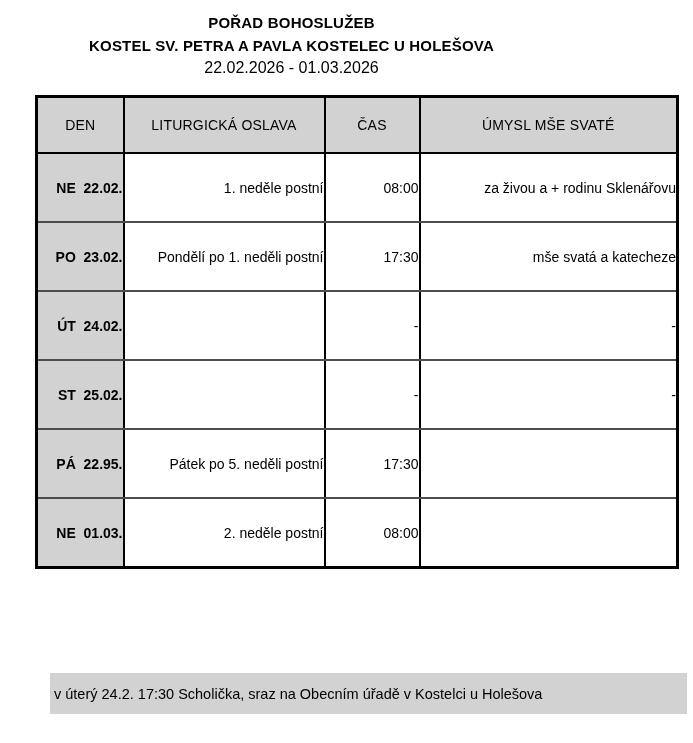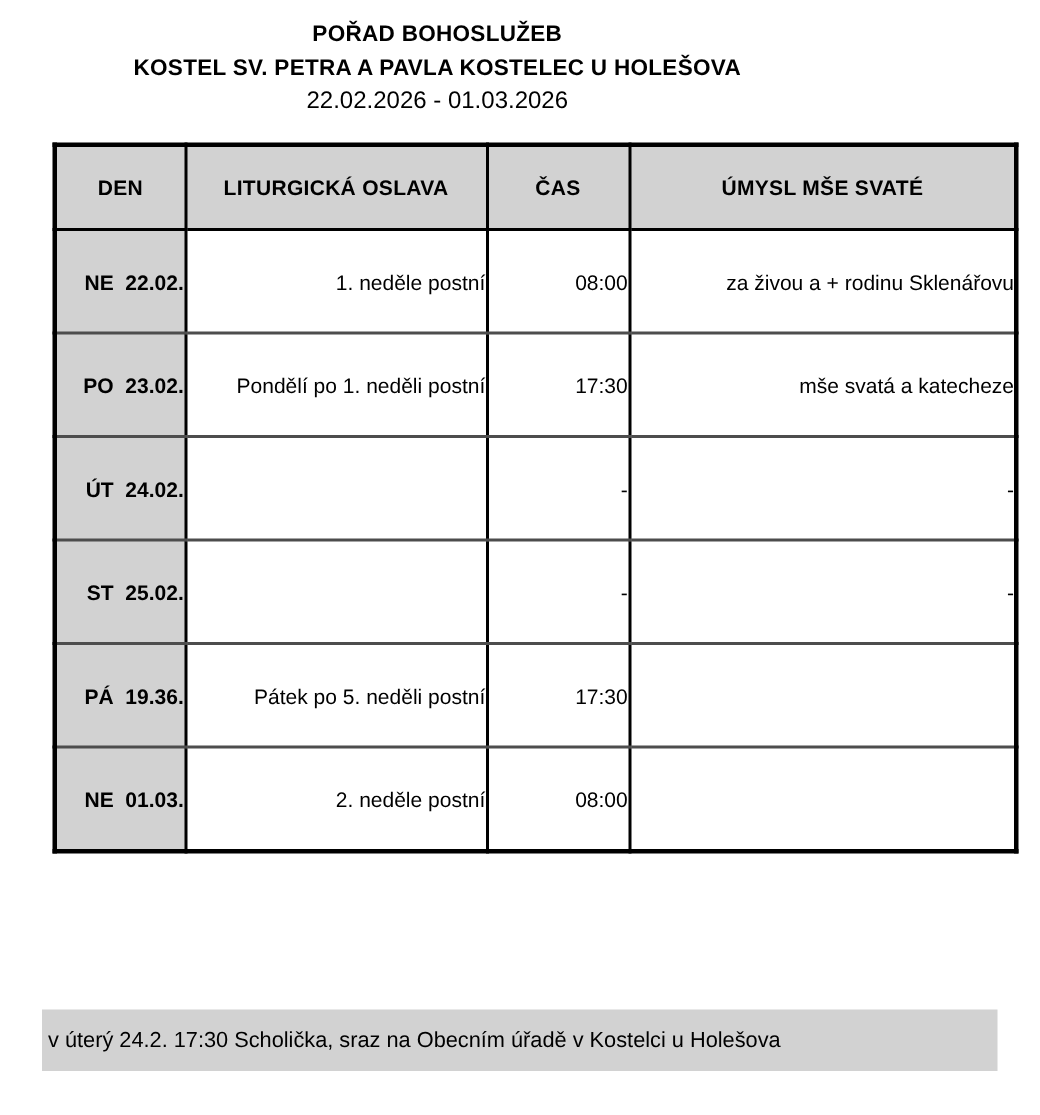--- a/index.html
+++ b/index.html
@@ -41,21 +41,21 @@
     top: 95px;
     width: 641px;
     border-collapse: collapse;
     table-layout: fixed;
     border: 3px solid #000000;
   }
   table.schedule th {
     height: 22px;
     background: #d2d2d2;
     font-size: 14px;
-    font-weight: bold;
+    font-weight: normal;
     text-align: center;
     vertical-align: middle;
     border: 2px solid #000000;
     padding: 16px;
     letter-spacing: 0.2px;
   }
   table.schedule td {
     height: 67px;
     background: #ffffff;
     font-size: 14px;
@@ -69,21 +69,21 @@
   }
   table.schedule td.day-cell {
     background: #d2d2d2;
     font-weight: bold;
     text-align: right;
     padding-left: 5px;
     white-space: pre;
   }
   .footer-note {
     position: absolute;
-    left: 28px;
+    left: 50px;
     top: 673px;
     width: 637px;
     height: 41px;
     background: #d2d2d2;
     box-sizing: border-box;
     display: flex;
     align-items: center;
     padding-left: 4px;
     font-size: 14.5px;
   }
@@ -133,21 +133,21 @@
           <td>-</td>
           <td>-</td>
         </tr>
         <tr>
           <td class="day-cell">ST  25.02.</td>
           <td></td>
           <td>-</td>
           <td>-</td>
         </tr>
         <tr>
-          <td class="day-cell">PÁ  19.36.</td>
+          <td class="day-cell">PÁ  22.95.</td>
           <td>Pátek po 5. neděli postní</td>
           <td>17:30</td>
           <td></td>
         </tr>
         <tr>
           <td class="day-cell">NE  01.03.</td>
           <td>2. neděle postní</td>
           <td>08:00</td>
           <td></td>
         </tr>

